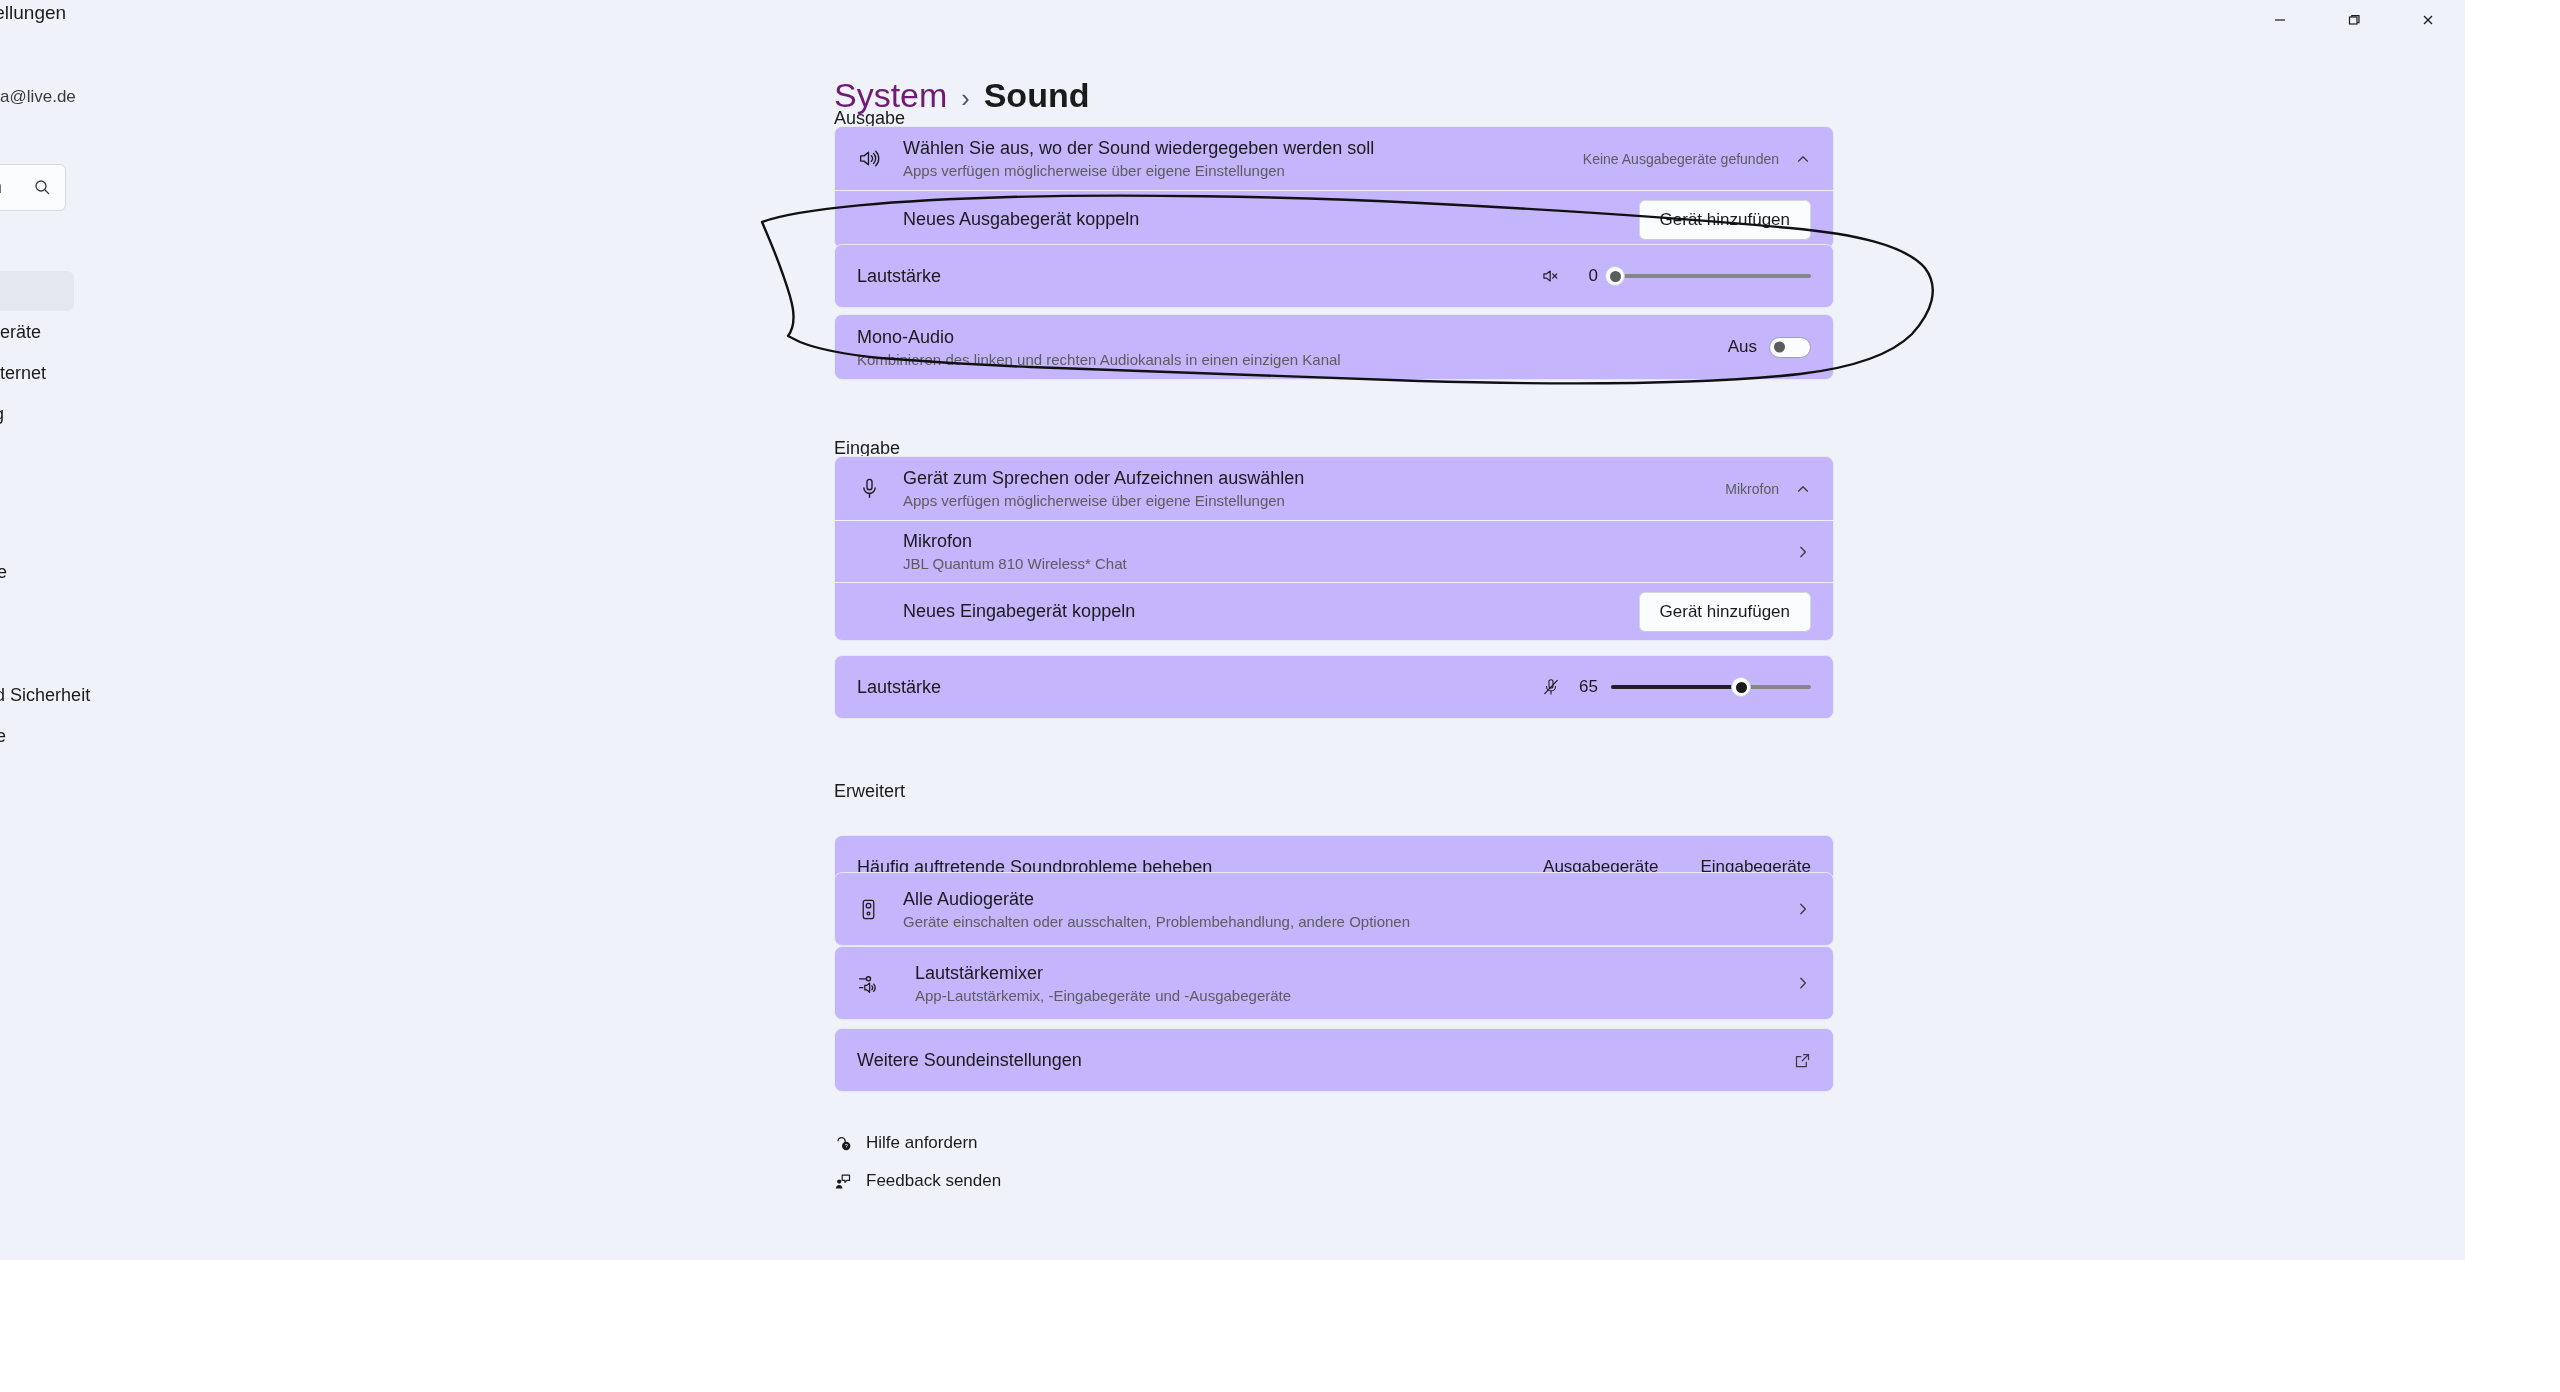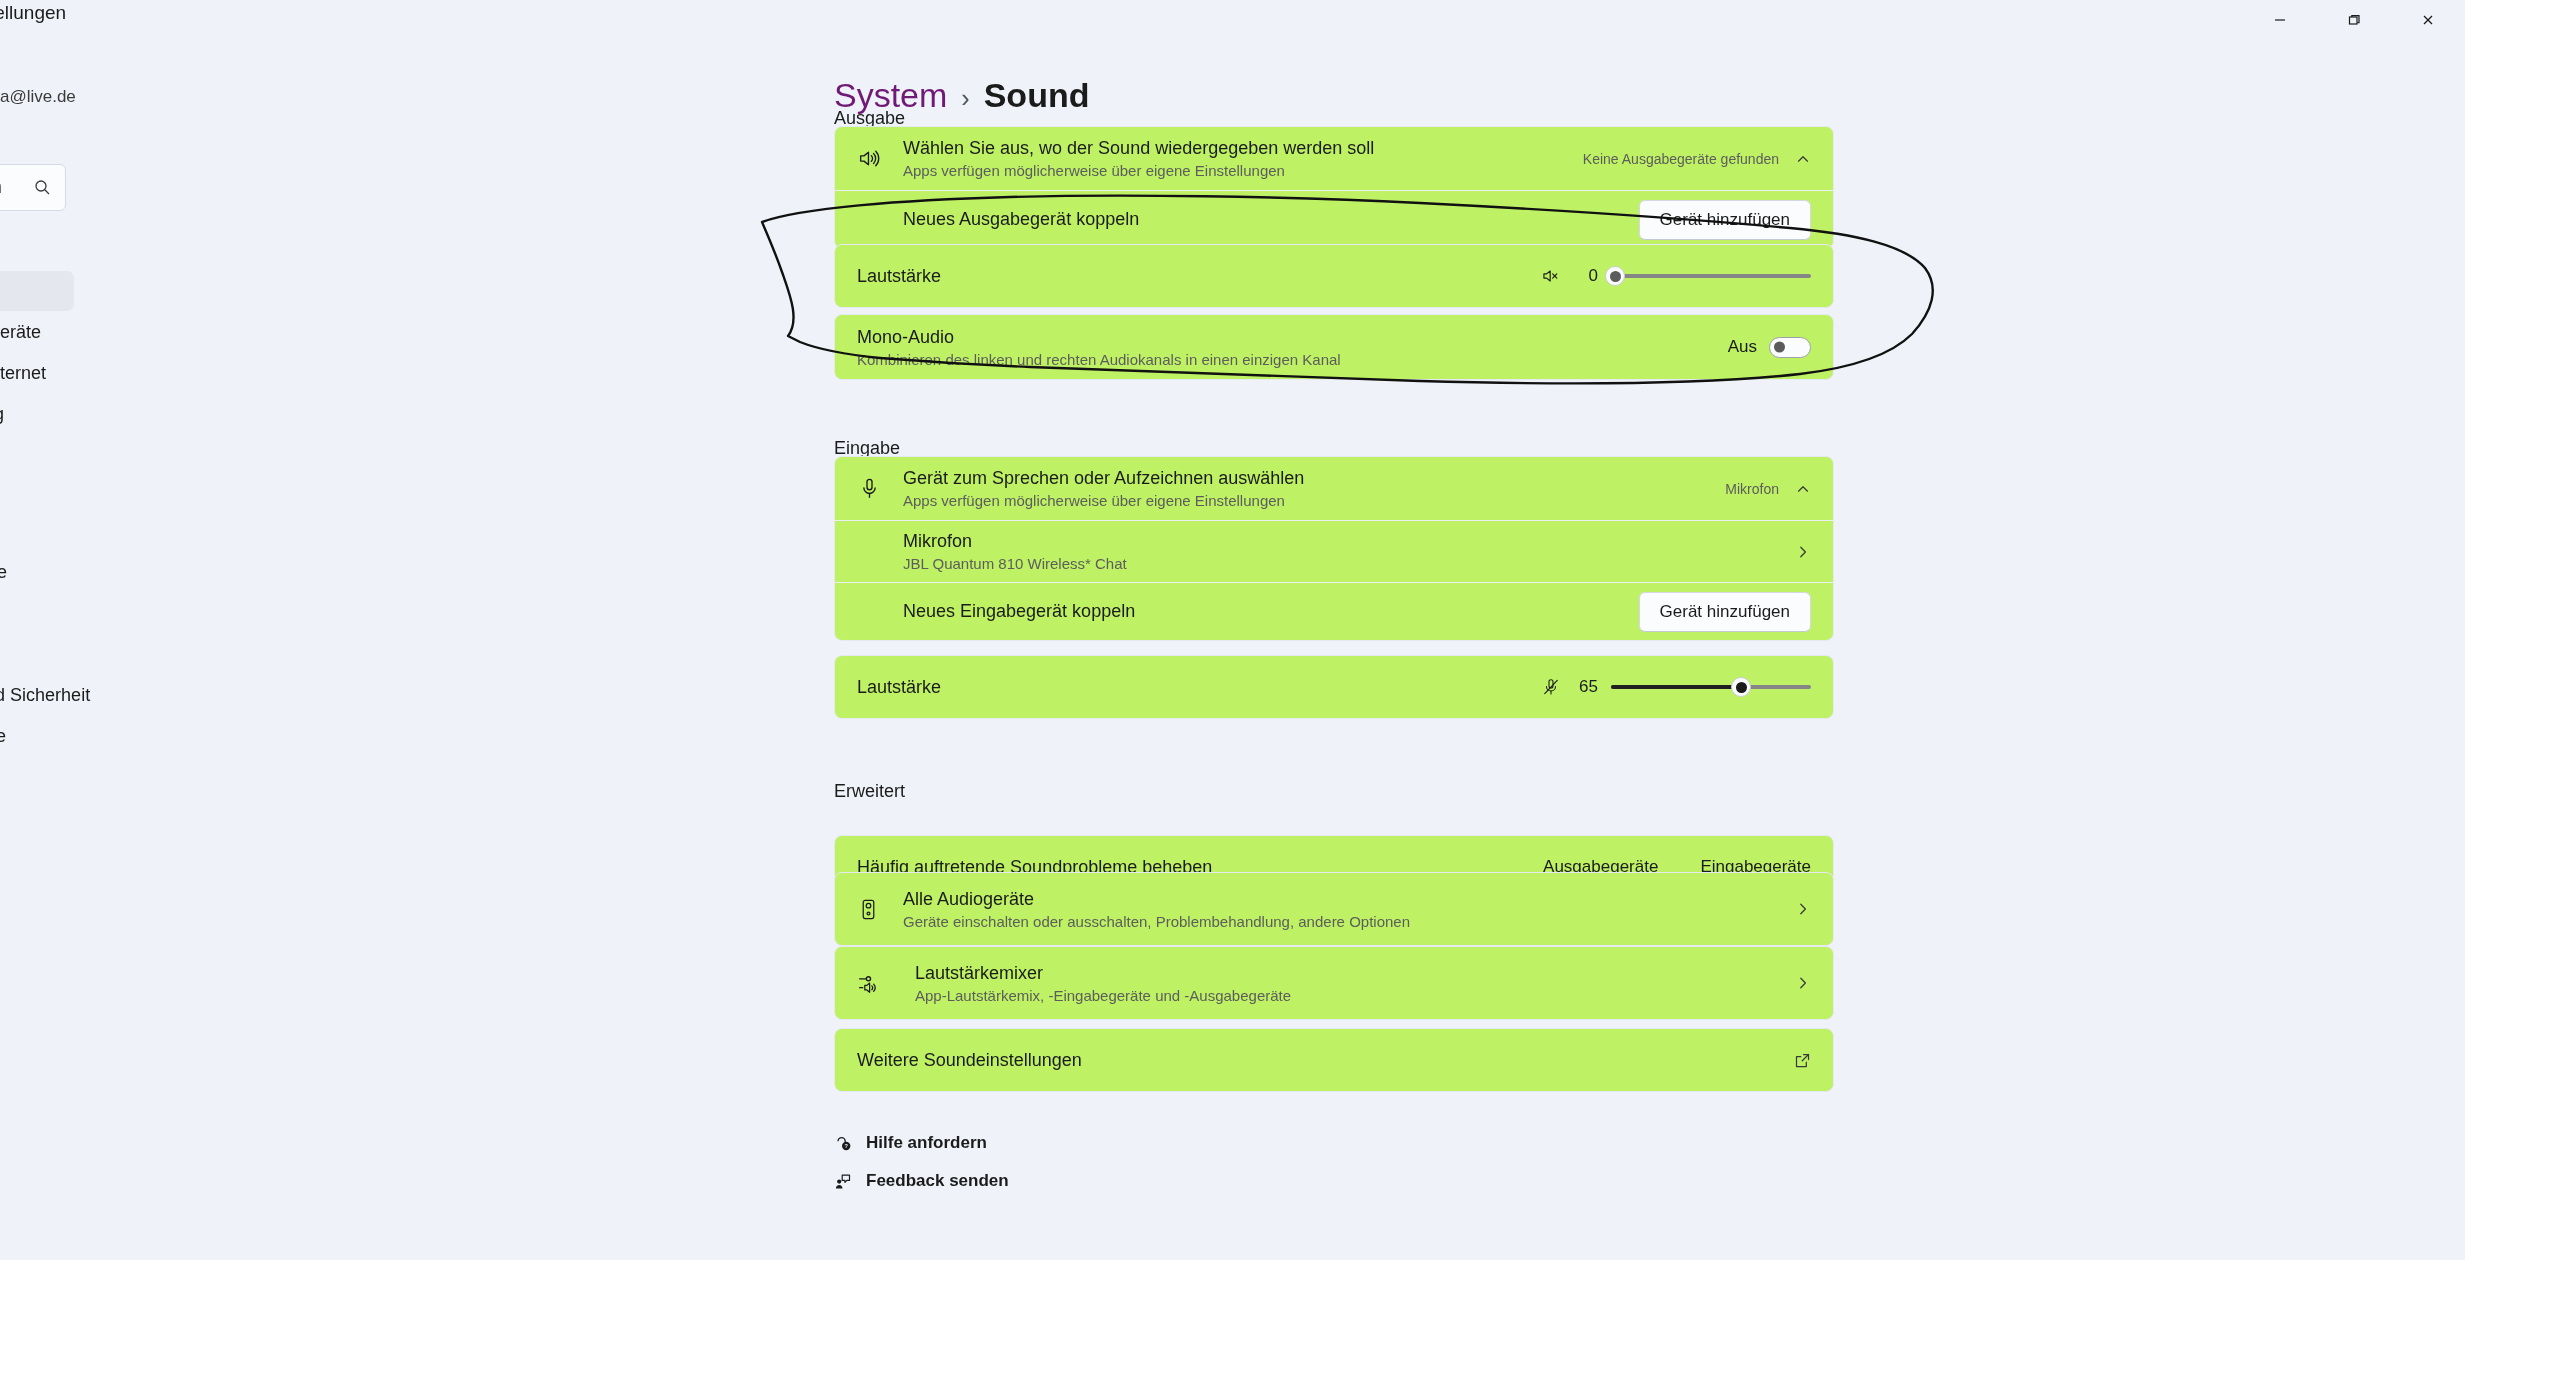--- a/index.html
+++ b/index.html
@@ -84,21 +84,21 @@
   .bc-sep    { font-size: 25px; color: #4d5562; }
   .bc-current{ font-size: 34px; font-weight: bold; color: #1b1b1b; }
 
   .section-label {
     position: absolute; left: 504px;
     font-size: 18px; font-weight: normal; color: #1b1b1b;
   }
 
   .card {
     position: absolute; left: 504px; width: 1000px;
-    background: #bef264;
+    background: #c4b5fd;
     border: 1px solid #e6eaf0;
     border-radius: 8px;
     overflow: hidden;
   }
   .row {
     position: relative; display: flex; align-items: center;
     padding: 0 22px 0 22px; min-height: 63px;
   }
   .row + .row { border-top: 1px solid #eceff4; }
   .row .ricon {
@@ -155,21 +155,21 @@
     border: 1px solid #9aa0aa;
   }
   .toggle i {
     position: absolute; left: 4px; top: 50%; transform: translateY(-50%);
     width: 11px; height: 11px; border-radius: 50%; background: #5b5b5b; display: block;
   }
 
   .footer-links { position: absolute; left: 504px; }
   .flink {
     display: flex; align-items: center; gap: 14px;
-    font-size: 17px; color: #1b1b1b; margin-bottom: 18px; font-weight: bold;
+    font-size: 17px; color: #1b1b1b; margin-bottom: 18px;
   }
   .flink .ficon { width: 18px; display: flex; justify-content: center; color: #1b1b1b; }
 
   
   .annotation { position: absolute; left: 0; top: 0; width: 2560px; height: 1392px; pointer-events: none; }
 </style>
 </head>
 <body>
 
 <div id="root">

